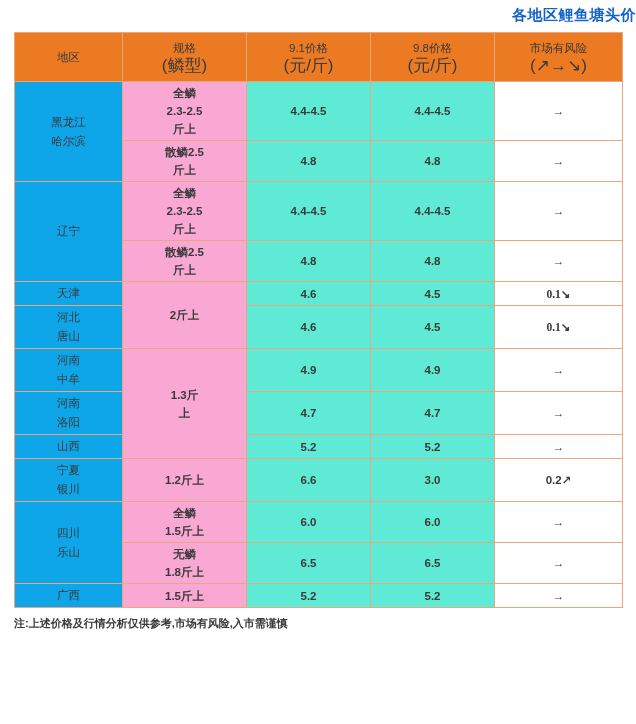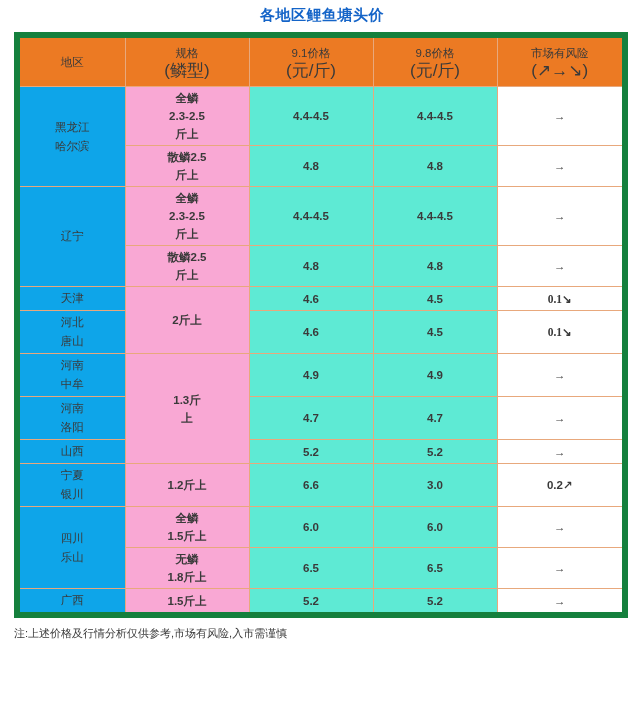--- a/index.html
+++ b/index.html
@@ -13,33 +13,33 @@
     font-family: "Liberation Sans", "DejaVu Sans", sans-serif;
     overflow: hidden;
   }
   .page {
     position: relative;
     width: 636px;
     height: 724px;
     box-sizing: border-box;
   }
   .title {
-    text-align: center;
+    text-align: right;
     color: #1464c8;
     font-size: 15px;
     font-weight: bold;
     padding: 6px 0 7px 8px;
     letter-spacing: 0.5px;
   }
   table.price-table {
     border-collapse: collapse;
     table-layout: fixed;
     width: 608px;
     margin: 0 14px;
-    border: 6px solid #15803d;
+    border: 1px solid #15803d;
   }
   table.price-table td, table.price-table th {
     border: 1px solid #e8a87c;
     text-align: center;
     vertical-align: middle;
     font-size: 11.5px;
     color: #3a3a3a;
     padding: 2px 2px;
   }
   thead th {
@@ -85,20 +85,21 @@
     font-weight: bold;
     font-size: 12px;
   }
   .flat { color: #555555; font-weight: normal; font-size: 13px; }
   .down { color: #1a9c3c; font-family: Liberation Serif, serif; }
   .up { color: #e02020; }
   .note {
     margin: 8px 14px 3px 14px;
     font-size: 11px;
     color: #3a3a3a;
+    font-weight: bold;
   }
   .rowline { display: block; }
 </style>
 </head>
 <body>
 
 <div class="page">
 
   <div class="title">各地区鲤鱼塘头价</div>
 

